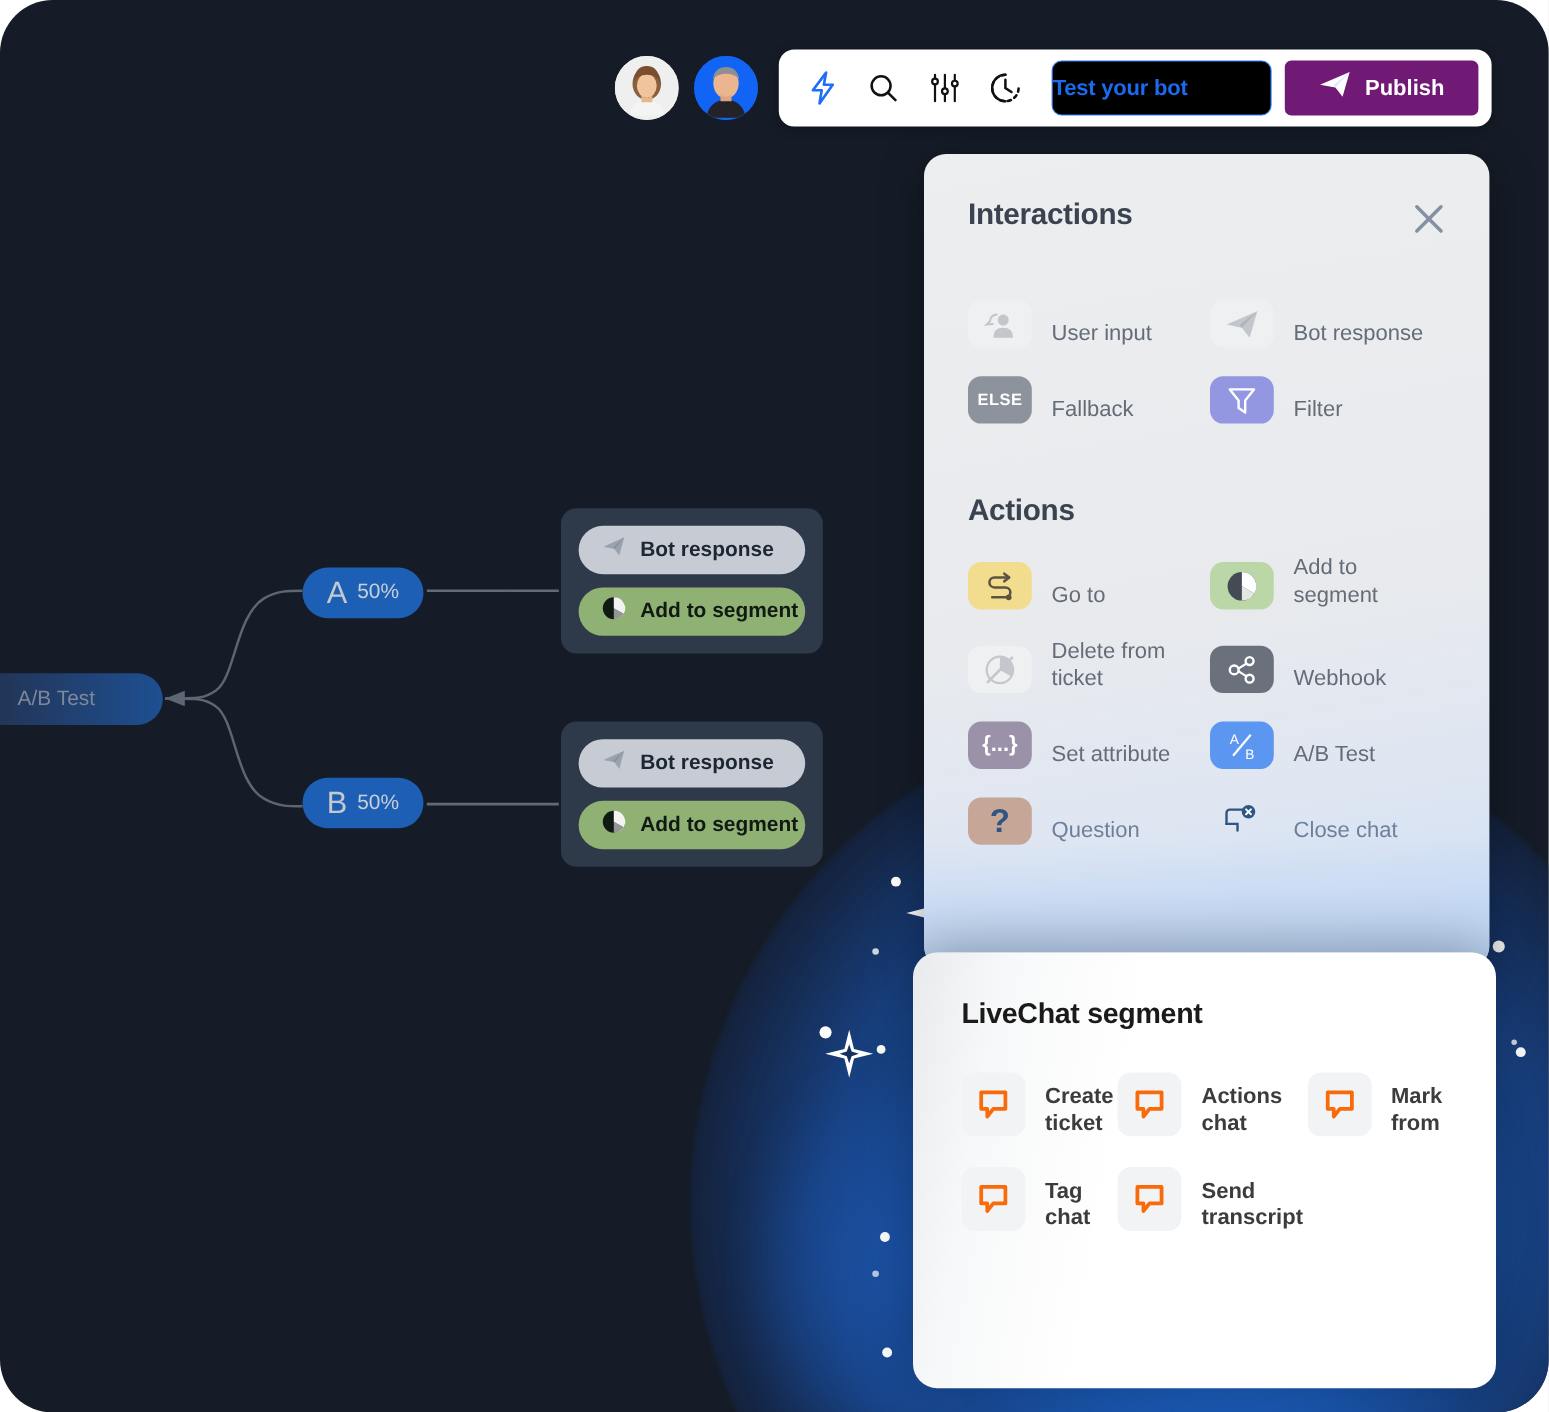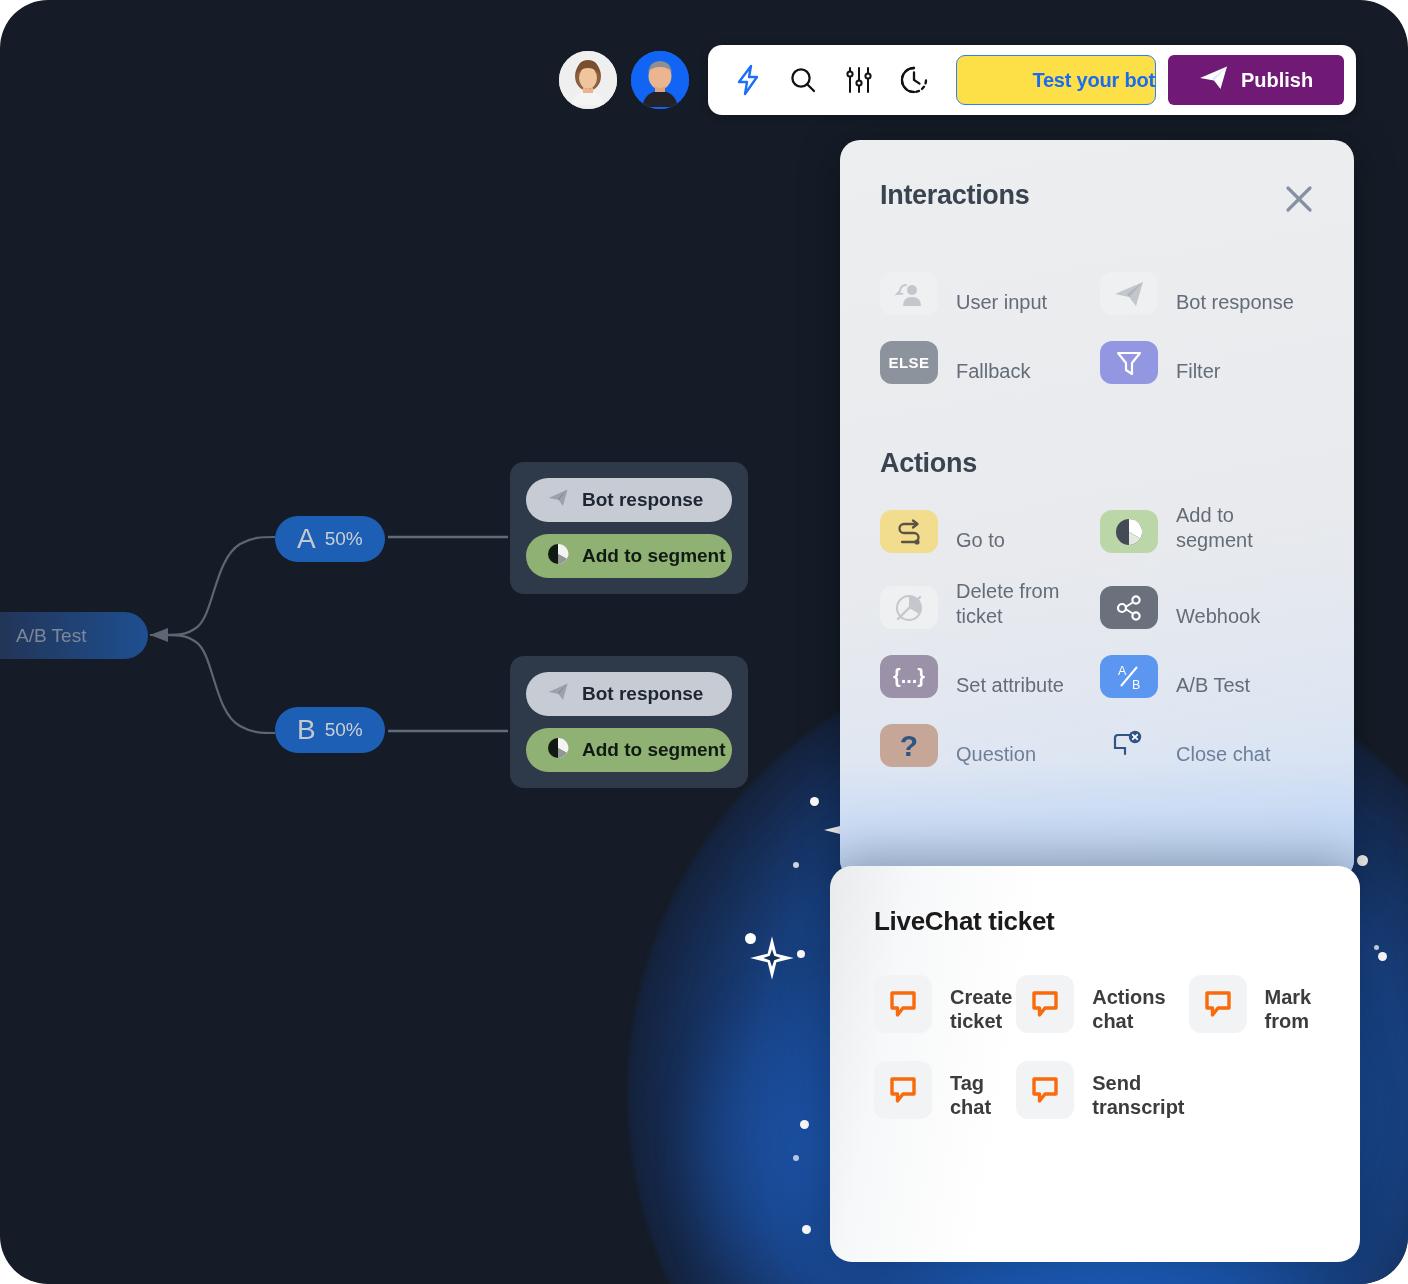--- a/index.html
+++ b/index.html
@@ -26,22 +26,22 @@
   .avatar{width:64px;height:64px;border-radius:50%;overflow:hidden;position:relative;
           border:3px solid #151c27;box-sizing:border-box;}
   .av1{background:#f2f2f2;}
   .av2{background:#1264f4;}
 
   #toolbar{position:absolute;left:708px;top:45px;width:648px;height:70px;background:#fff;
            border-radius:14px;display:flex;align-items:center;padding:0 12px;box-sizing:border-box;z-index:9;
            box-shadow:0 2px 10px rgba(0,0,0,.25);}
   .tbicon{width:56px;height:46px;display:flex;align-items:center;justify-content:center;cursor:pointer;}
   #test-btn{margin-left:14px;height:48px;min-width:198px;border:1.5px solid #2f7ef4;border-radius:9px;
-            color:#1a6bf0;font-size:20px;font-weight:700;display:flex;align-items:center;justify-content:flex-end;
-            background:#fde047;cursor:pointer;letter-spacing:-.2px;}
+            color:#1a6bf0;font-size:20px;font-weight:700;display:flex;align-items:center;justify-content:flex-start;
+            background:#000000;cursor:pointer;letter-spacing:-.2px;}
   #publish-btn{margin-left:12px;height:50px;min-width:176px;background:#701a75;border-radius:6px;color:#fff;
                font-size:20px;font-weight:700;display:flex;align-items:center;justify-content:center;gap:12px;cursor:pointer;}
 
   
   #flow{position:absolute;left:0;top:0;width:860px;height:900px;z-index:3;}
   .abnode{position:absolute;left:-90px;top:612px;width:238px;height:47px;border-radius:24px;
           background:linear-gradient(90deg,#20304a 0%,#22365a 40%,#1e4f91 100%);
           display:flex;align-items:center;padding-left:106px;box-sizing:border-box;
           color:#7d8899;font-size:19px;}
   .branch{position:absolute;width:110px;height:46px;border-radius:23px;background:#1d5fb5;
@@ -368,21 +368,21 @@
             </svg>
         </div>
         <div class="ilabel" style="color:#6d7f9a;">Close chat</div>
       </div>
     </div>
 
     <div class="panel-fade"></div>
   </div>
 
   <div id="lcpanel">
-    <div class="lc-title">LiveChat ticket</div>
+    <div class="lc-title">LiveChat segment</div>
     <div class="lc-grid">
       <div class="item">
         <div class="lc-tile">
           <svg width="30" height="30" viewBox="0 0 30 30">
               <path d="M4 4 H26 V19 H15 L9.5 26 V19 H4 Z" fill="none" stroke="#f96a0a" stroke-width="3.4" stroke-linejoin="round"></path>
             </svg>
         </div>
         <div class="lc-label">Create ticket</div>
       </div>
       <div class="item">

